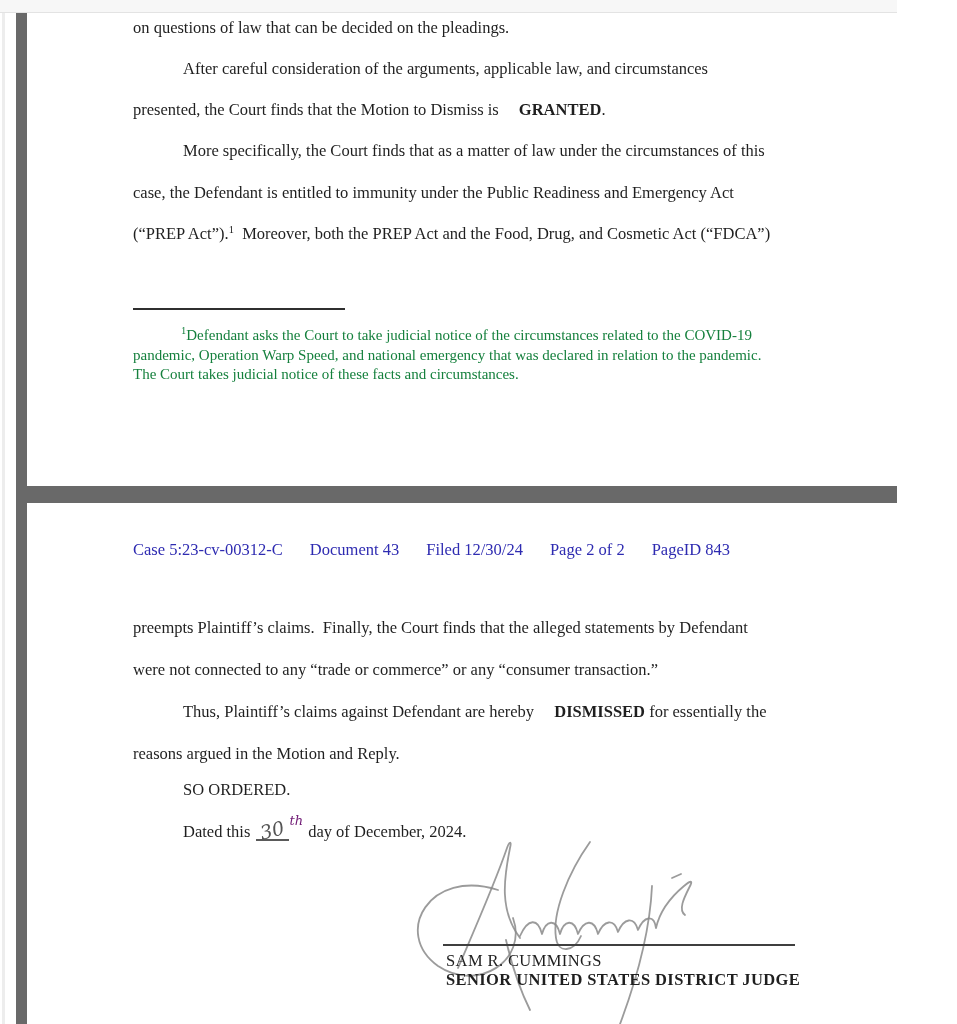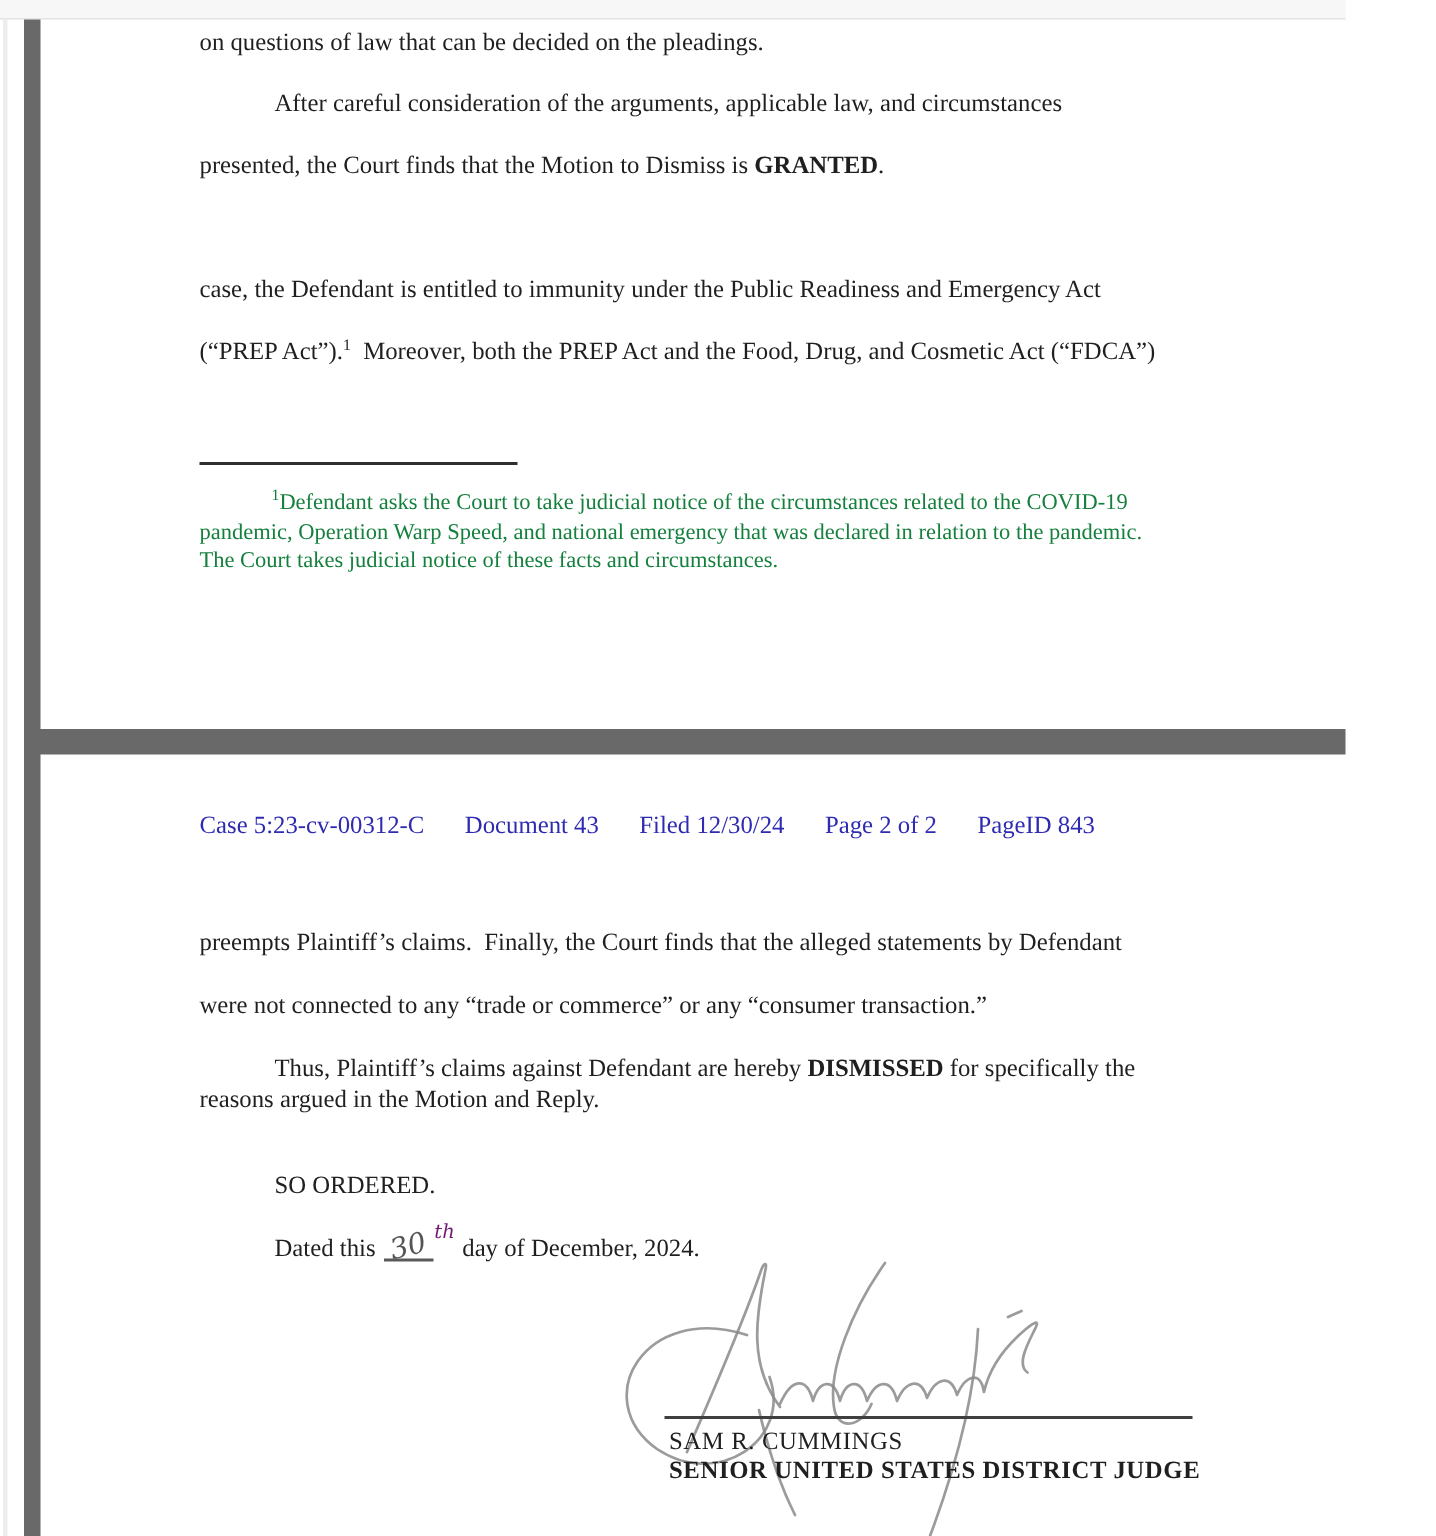--- a/index.html
+++ b/index.html
@@ -16,21 +16,21 @@
   .edge-bar { position:absolute; top:13px; width:11px; height:1011px; background:#696969; }
   .edge-bar.left  { left:16px; }
   .edge-bar.right { left:924px; }
   .gap-bar { position:absolute; left:16px; top:486px; width:919px; height:17px; background:#696969; }
 
   .tline {
     position:absolute; left:133px; white-space:pre;
     font-size:16.5px; line-height:20px; color:#1f1f1f;
   }
   .tline.indent { left:183px; }
-  .tline b { font-weight:bold; }
+  .tline b { font-weight:bold;margin-left:16px; }
   sup.fn { font-size:10.5px; vertical-align:6px; line-height:0; }
 
   .fn-rule { position:absolute; left:133px; top:308px; width:212px; height:2px; background:#2f2f2f; }
   .fnline {
     position:absolute; left:133px; white-space:pre;
     font-size:15px; line-height:19px; color:#15803d;
   }
   .fnline.first { padding-left:48px; }
 
   .ecf-header {
@@ -75,40 +75,41 @@
 
   <div class="top-strip"></div>
   <div class="track-sliver"></div>
   <div class="edge-bar left"></div>
   <div class="edge-bar right"></div>
   <div class="gap-bar"></div>
 
   <div class="tline" style="top:18px">on questions of law that can be decided on the pleadings.</div>
   <div class="tline indent" style="top:59px">After careful consideration of the arguments, applicable law, and circumstances</div>
   <div class="tline" style="top:100px"><span>presented, the Court finds that the Motion to Dismiss is </span><b>GRANTED</b><span>.</span></div>
+  <div class="tline indent" style="top:141px">More specifically, the Court finds that as a matter of law under the circumstances of this</div>
   <div class="tline" style="top:183px">case, the Defendant is entitled to immunity under the Public Readiness and Emergency Act</div>
   <div class="tline" style="top:224px"><span>(“PREP Act”).</span><sup class="fn">1</sup><span>  Moreover, both the PREP Act and the Food, Drug, and Cosmetic Act (“FDCA”)</span></div>
 
   <div class="fn-rule"></div>
   <div class="fnline first" style="top:326px"><sup class="fn">1</sup><span>Defendant asks the Court to take judicial notice of the circumstances related to the COVID-19</span></div>
   <div class="fnline" style="top:346px">pandemic, Operation Warp Speed, and national emergency that was declared in relation to the pandemic.</div>
   <div class="fnline" style="top:365px">The Court takes judicial notice of these facts and circumstances.</div>
 
   <div class="ecf-header">
     <span class="ecf-link">Case 5:23-cv-00312-C</span>
     <span class="ecf-link">Document 43</span>
     <span class="ecf-link">Filed 12/30/24</span>
     <span class="ecf-link">Page 2 of 2</span>
     <span class="ecf-link">PageID 843</span>
   </div>
 
   <div class="tline" style="top:618px">preempts Plaintiff’s claims.  Finally, the Court finds that the alleged statements by Defendant</div>
   <div class="tline" style="top:660px">were not connected to any “trade or commerce” or any “consumer transaction.”</div>
-  <div class="tline indent" style="top:702px"><span>Thus, Plaintiff’s claims against Defendant are hereby </span><b>DISMISSED</b><span> for specifically the</span></div>
-  <div class="tline" style="top:723px">reasons argued in the Motion and Reply.</div>
+  <div class="tline indent" style="top:702px"><span>Thus, Plaintiff’s claims against Defendant are hereby </span><b>DISMISSED</b><span> for essentially the</span></div>
+  <div class="tline" style="top:744px">reasons argued in the Motion and Reply.</div>
 
   <div class="tline indent" style="top:780px">SO ORDERED.</div>
 
   <div class="tline indent" style="top:822px"><span>Dated this</span><span class="dated-day-wrap"><span class="dated-day">30</span></span><span class="dated-suffix">th</span><span>day of December, 2024.</span></div>
 
   <svg class="sig-svg" width="500" height="186" viewBox="0 0 500 186">
     <path d="M 98 52 C 30 30, -8 95, 38 128 C 78 155, 128 122, 113 80"></path>
     <path d="M 58 130 C 76 88, 95 45, 107 10 C 109 4, 112 2, 110 10 C 104 40, 99 72, 120 100"></path>
     <path d="M 190 4 C 168 35, 152 75, 156 100 C 158 116, 174 114, 181 98"></path>
     <path d="M 120 98 C 128 80, 138 80, 142 96 C 146 82, 156 80, 160 96 C 164 82, 174 80, 178 96 C 184 82, 194 80, 198 96 C 204 82, 214 80, 218 94 C 224 80, 234 78, 238 92 C 244 78, 254 76, 256 90 C 260 72, 272 58, 284 48 C 290 43, 294 41, 289 50 C 284 60, 278 72, 285 77"></path>

